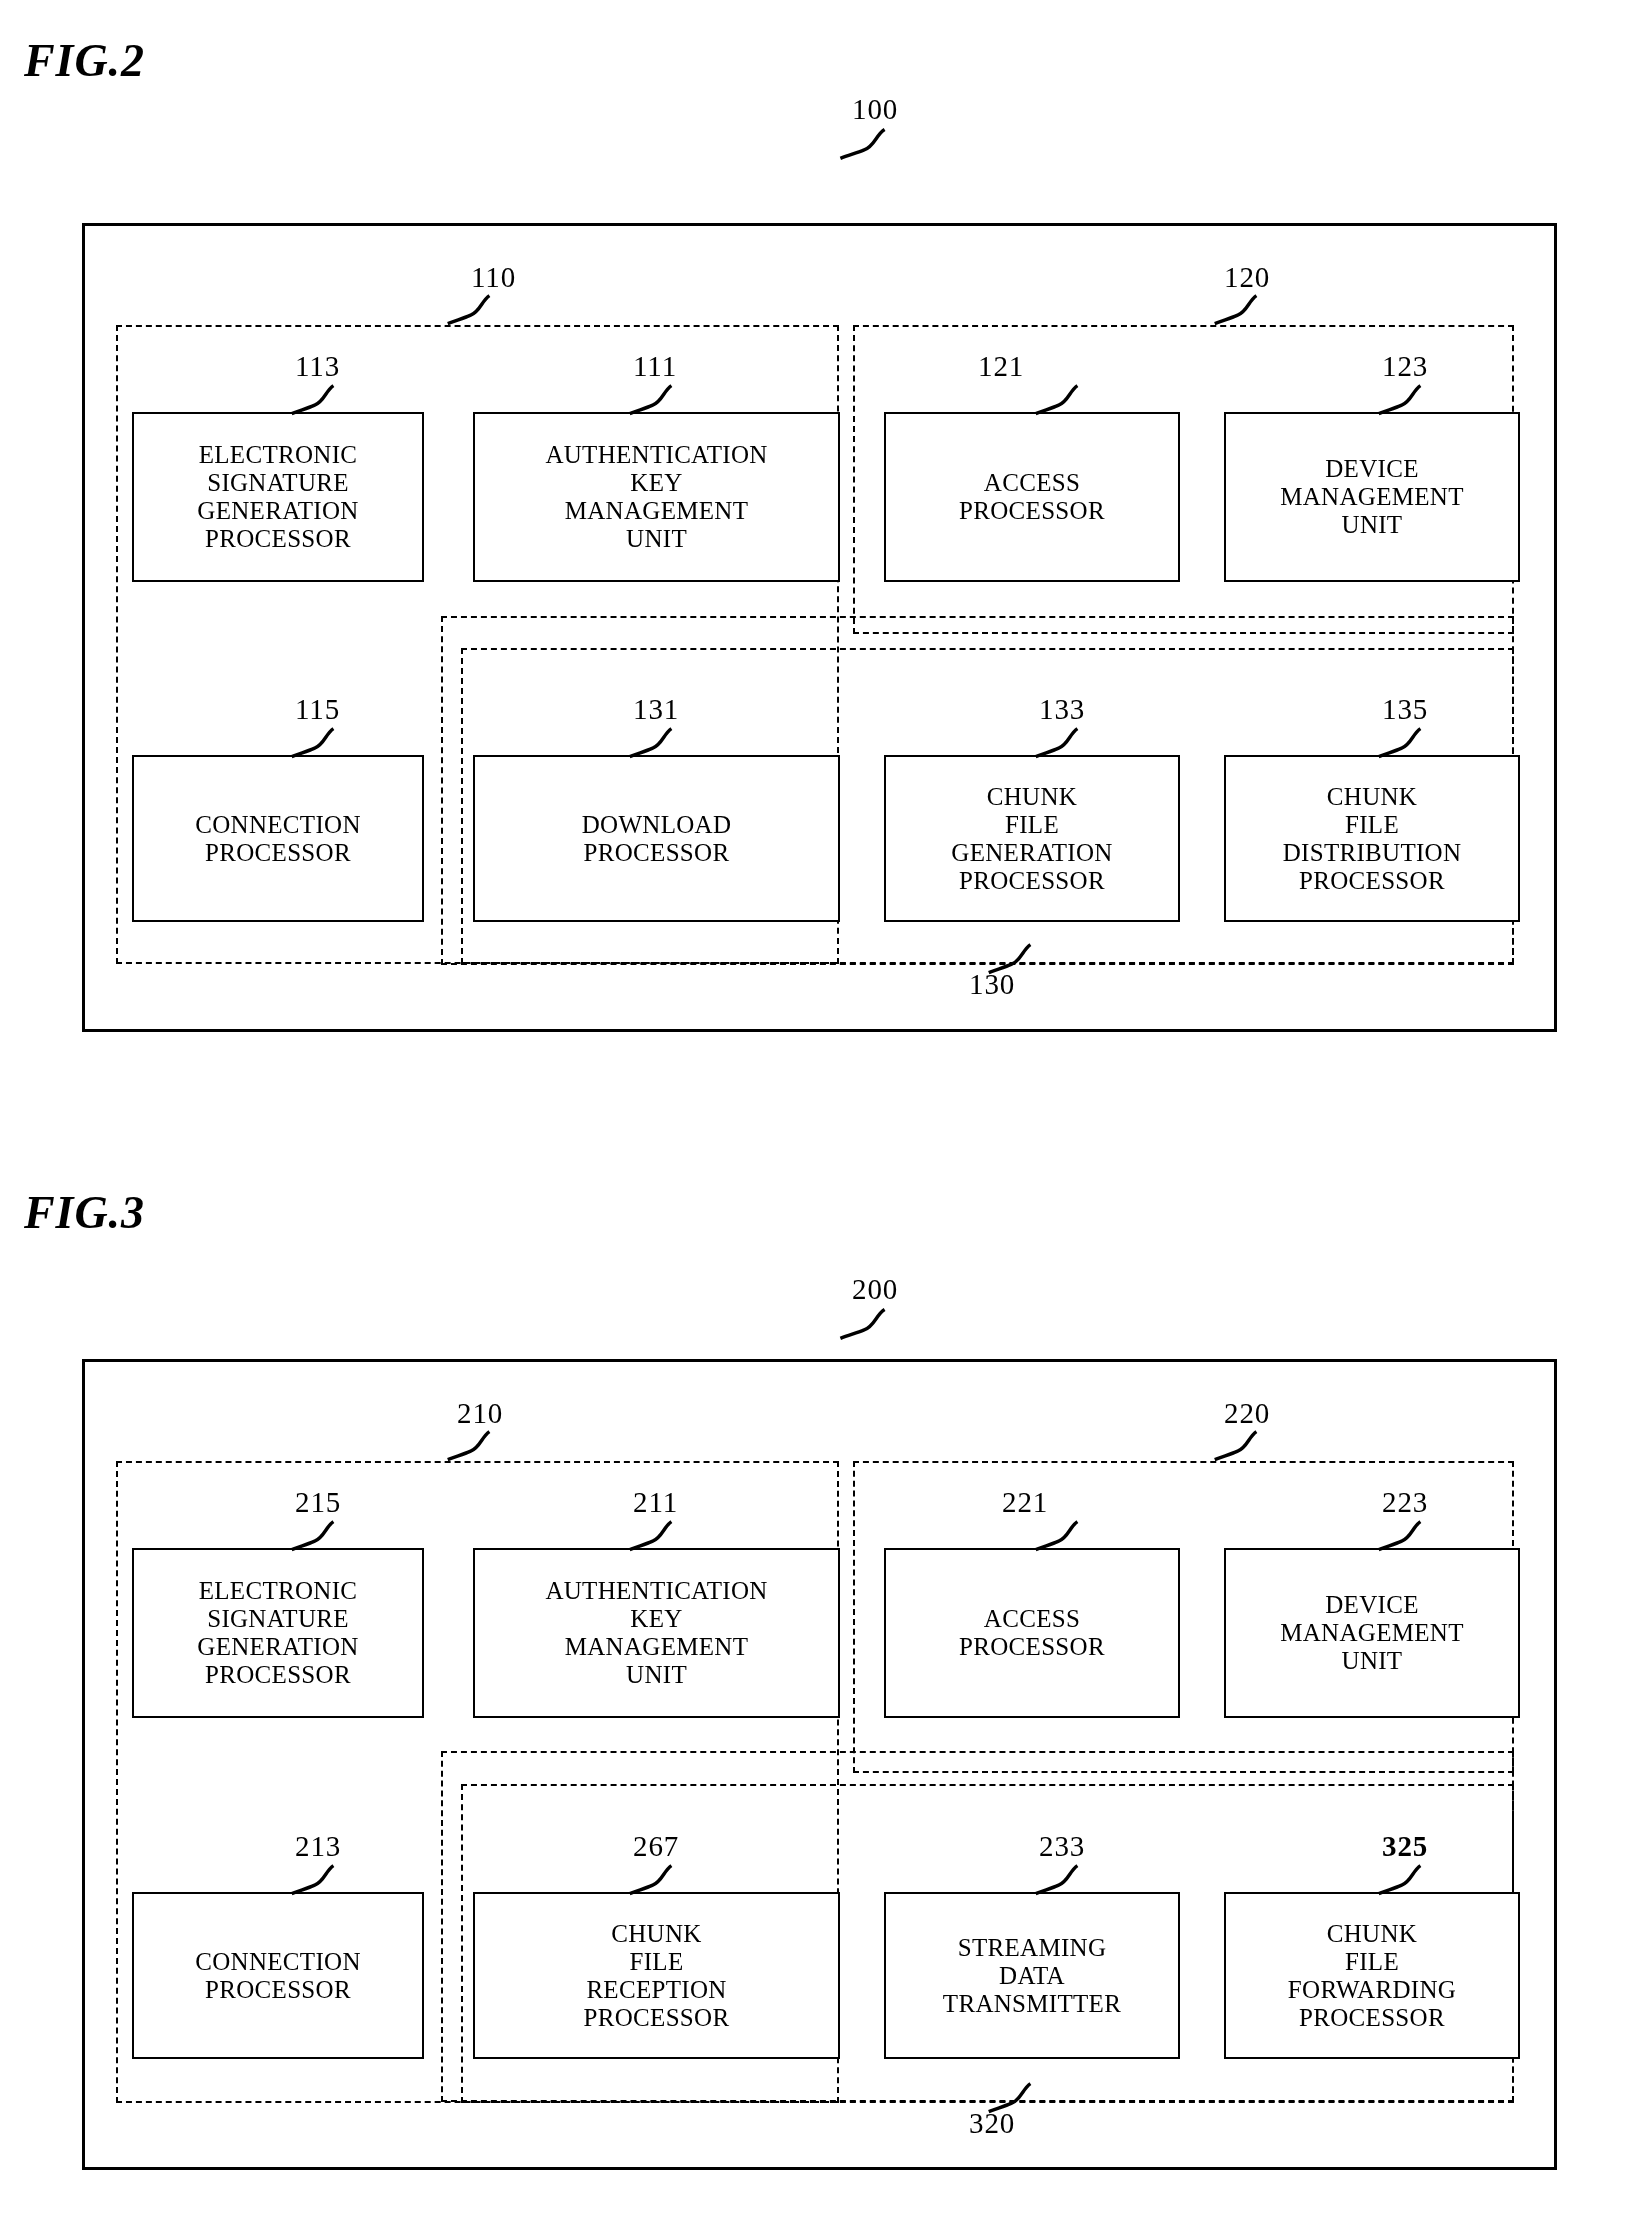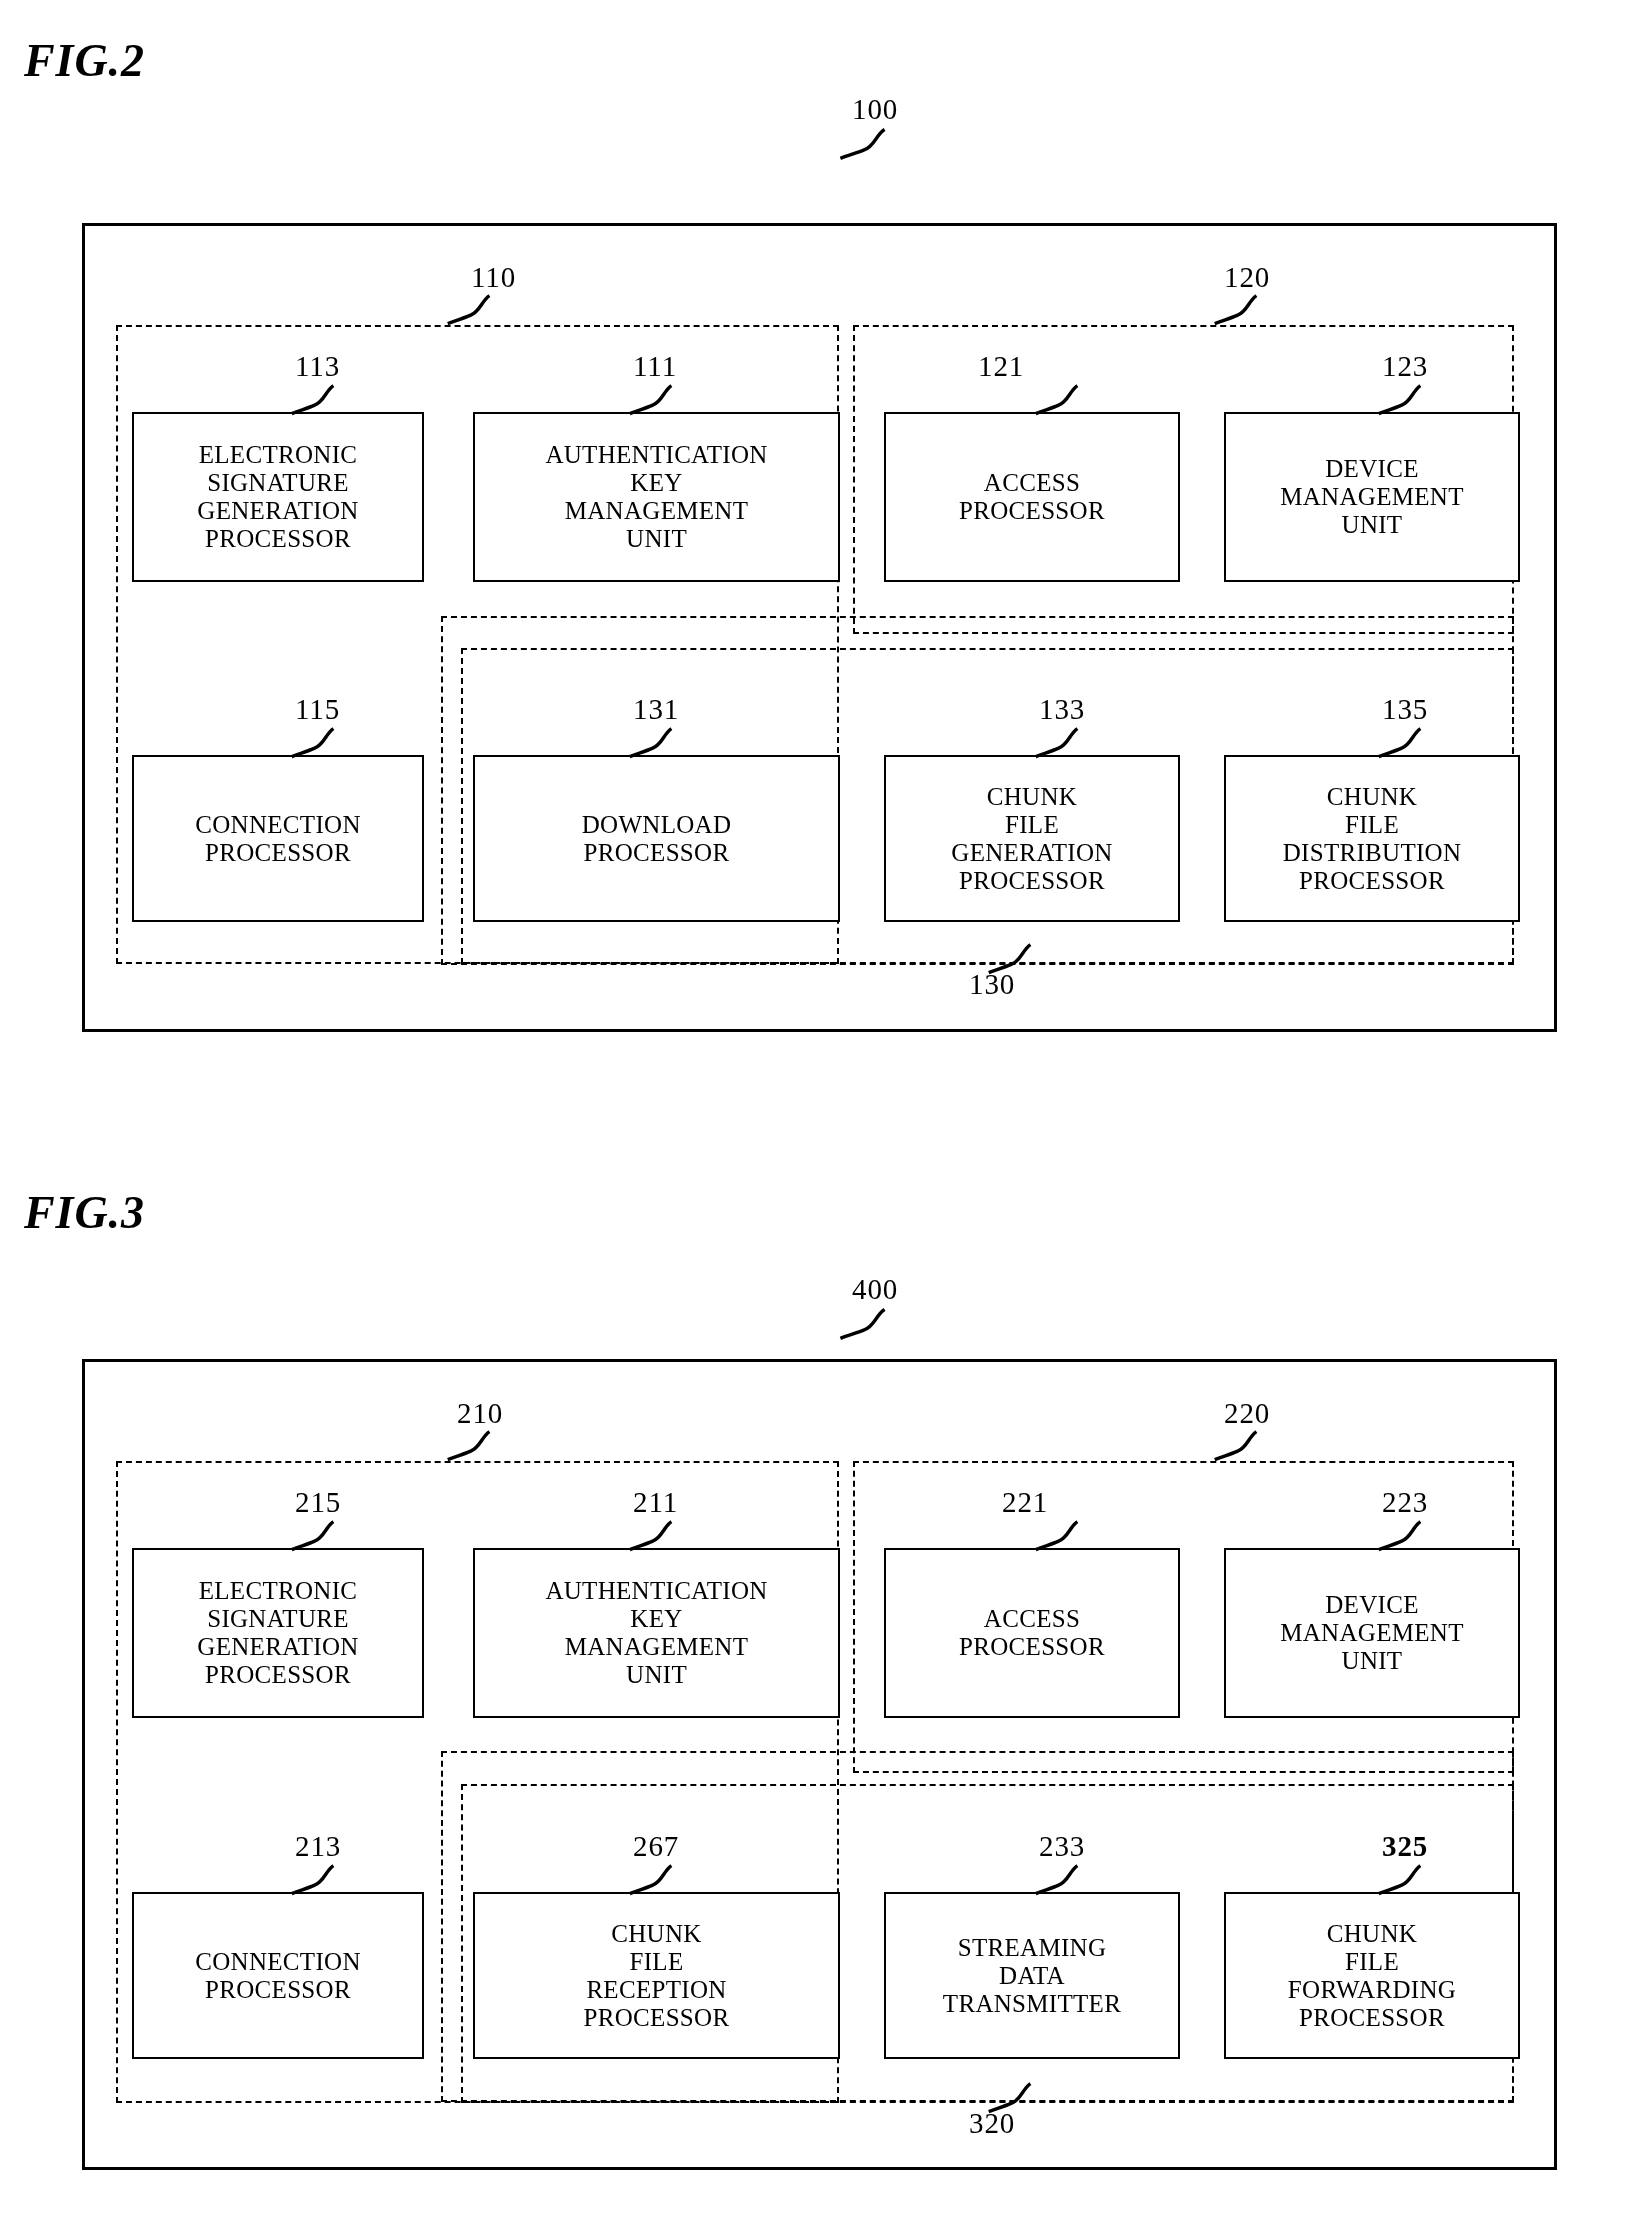--- a/index.html
+++ b/index.html
@@ -195,21 +195,21 @@
 DISTRIBUTION
 PROCESSOR</span>
   </div>
 
 </div>
 
 <div>
 
   <div class="fig-title" style="top:1186px;">FIG.3</div>
 
-  <div class="ref-num" style="left:852px; top:1275px;">400</div>
+  <div class="ref-num" style="left:852px; top:1275px;">200</div>
   <svg class="leader" style="left:837px; top:1306px;" width="51" height="36" viewBox="0 0 60 42">
     <path d="M56 4 C46 10, 44 24, 32 28 C22 32, 14 34, 4 38" stroke="#000" stroke-width="4" fill="none"></path>
   </svg>
 
   <div class="outer-box" style="left:82px; top:1359px; width:1475px; height:811px;"></div>
 
   <div class="ref-num" style="left:457px; top:1399px;">210</div>
   <svg class="leader" style="left:445px; top:1429px;" width="48" height="34" viewBox="0 0 56 40">
     <path d="M52 3 C43 9, 41 22, 30 26 C21 30, 13 32, 3 36" stroke="#000" stroke-width="4" fill="none"></path>
   </svg>

